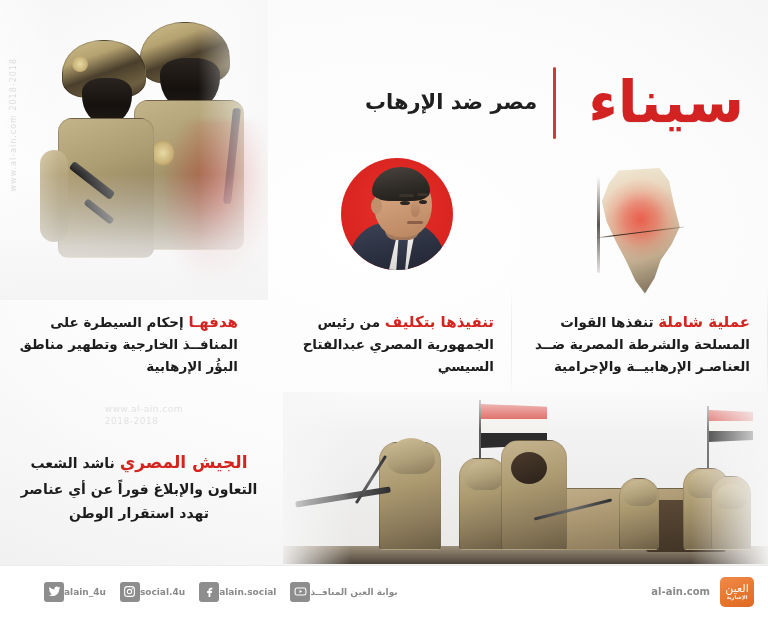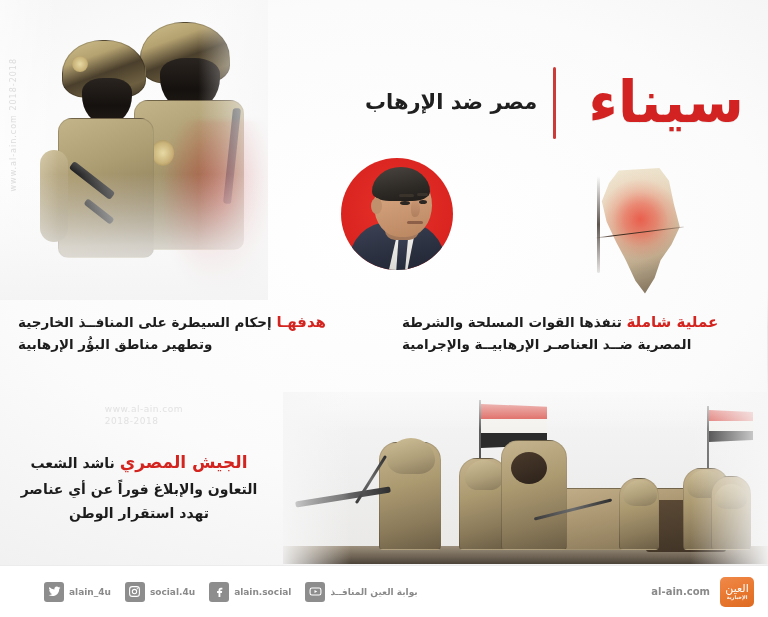--- a/index.html
+++ b/index.html
@@ -187,21 +187,21 @@
   }
 
   
   .cols{
     position:absolute; top:310px; left:0; width:768px; height:90px;
     display:flex; flex-direction:row-reverse;
   }
   .col{
     flex:1 1 33.33%;
     padding:0 18px;
-    text-align:left;
+    text-align:right;
     position:relative;
   }
   .col + .col::after{
     content:""; position:absolute; right:0; top:-22px;
     width:1px; height:112px;
     background:linear-gradient(180deg,rgba(0,0,0,0),rgba(0,0,0,.07) 35%,rgba(0,0,0,.05) 70%,rgba(0,0,0,0));
   }
   .col p{
     font-size:13.5px; font-weight:800; color:#1c1c1c; line-height:1.62;
     letter-spacing:0;
@@ -280,21 +280,21 @@
   .footer{
     position:absolute; left:0; bottom:0; width:768px; height:52px;
     background:#ffffff;
     border-top:1px solid #ececec;
     display:flex; align-items:center;
     direction:ltr;
   }
   .socials{
     display:flex; align-items:center; gap:14px; margin-left:44px;
   }
-  .social{ display:flex; align-items:center; gap:5px; }
+  .social{ display:flex; align-items:center; }
   .sicon{
     width:20px; height:20px; border-radius:3px;
     background:#8d8d8d;
     display:flex; align-items:center; justify-content:center;
     color:#fff; font-size:12px; line-height:1; font-weight:700;
   }
   .sicon svg{ display:block; }
   .slabel{
     font-size:9px; color:#8a8a8a; font-weight:600;
     direction:ltr; white-space:nowrap;
@@ -374,20 +374,23 @@
     <div class="map-shape"></div>
     <div class="map-edge"></div>
     <div class="map-line"></div>
   </div>
 
   <div class="cols">
     <div class="col">
       <p><span class="hl">هدفهـا</span> <span>إحكام السيطرة على المنافــذ الخارجية وتطهير مناطق البؤُر الإرهابية</span></p>
     </div>
     <div class="col">
+      <p><span class="hl">تنفيذها بتكليف</span> <span>من رئيس الجمهورية المصري عبدالفتاح السيسي</span></p>
+    </div>
+    <div class="col">
       <p><span class="hl">عملية شاملة</span> <span>تنفذها القوات المسلحة والشرطة المصرية ضــد العناصـر الإرهابيــة والإجرامية</span></p>
     </div>
   </div>
 
   <div class="wm-center">
     <div>www.al-ain.com</div>
     <div>2018-2018</div>
   </div>
 
   <div class="callout">

